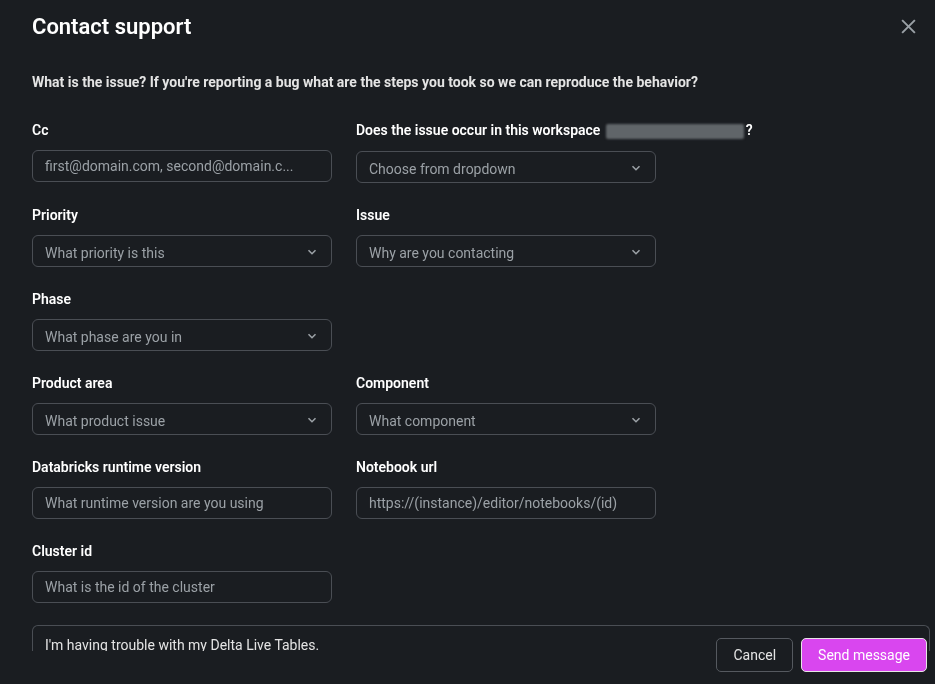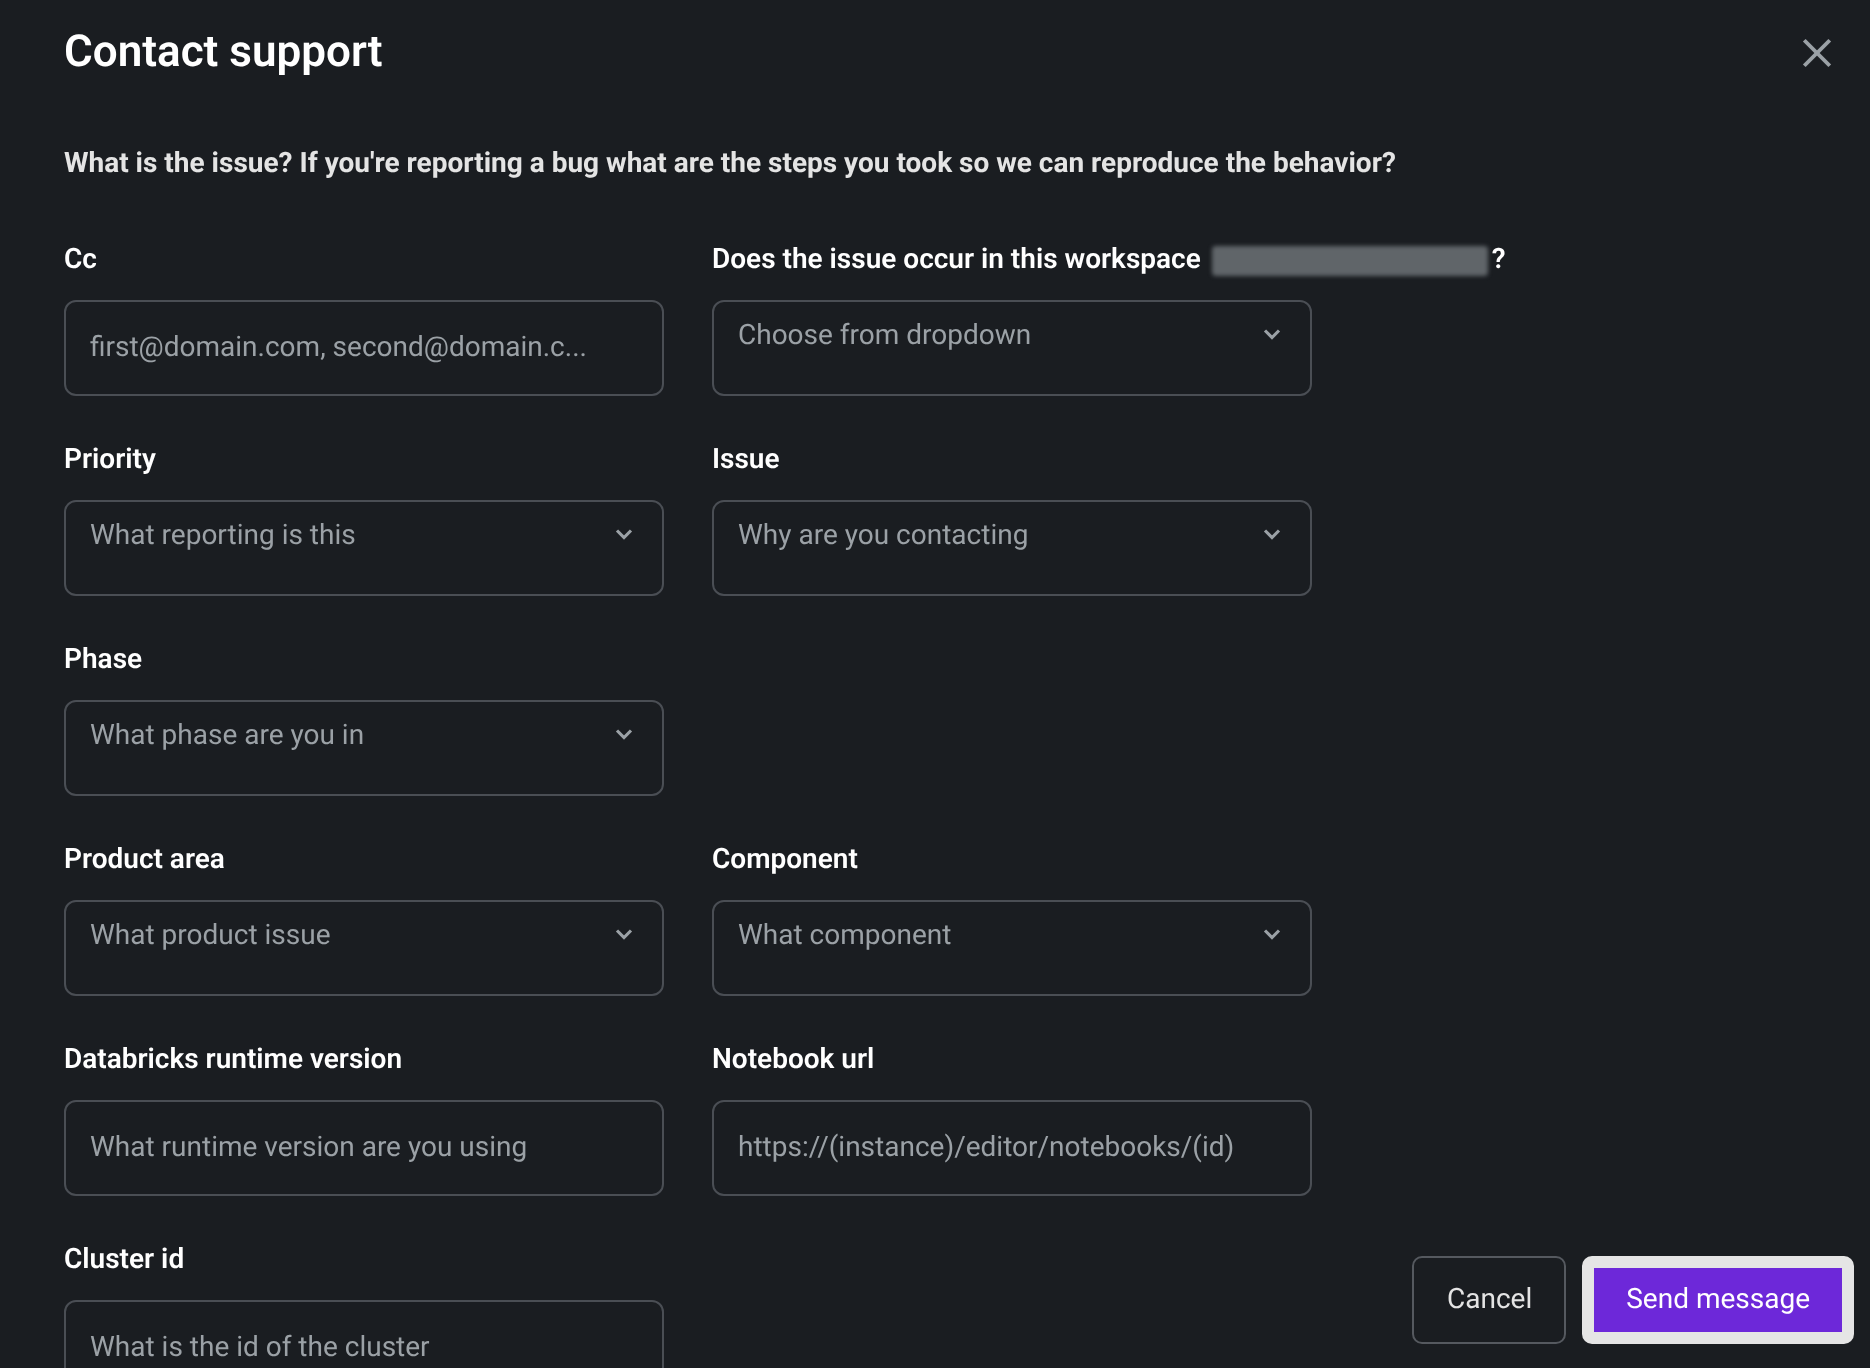--- a/index.html
+++ b/index.html
@@ -84,21 +84,21 @@
       filter: blur(1px);
     }
     .text-input, .select {
       background-color: transparent;
       border: 1px solid #4a4e54;
       border-radius: 6px;
       color: #9ba1a6;
       font-size: 14px;
       padding: 9px 12px;
       width: 100%;
-      height: 48px;
+      height: 32px;
       font-family: inherit;
     }
     .text-input::placeholder {
       color: #9ba1a6;
     }
     .select {
       position: relative;
       display: flex;
       align-items: flex-start;
       justify-content: space-between;
@@ -154,22 +154,22 @@
       cursor: pointer;
       font-family: inherit;
       border: 1px solid transparent;
     }
     .btn-secondary {
       background-color: transparent;
       border: 1px solid #55595f;
       color: #e4e4e4;
     }
     .btn-primary {
-      background-color: #6d28d9;
-      border: 6px solid #e5e5e5;
+      background-color: #d946ef;
+      border: 1px solid #e5e5e5;
       color: #ffffff;
     }
     .empty-cell {
       
     }
   </style>
 </head>
 <body>
 
 <div class="dialog">
@@ -205,21 +205,21 @@
           <svg viewBox="0 0 16 16" fill="none" stroke-width="1.8">
               <polyline points="4 6 8 10 12 6"></polyline>
             </svg>
         </span>
       </div>
     </div>
 
     <div class="field">
       <label class="field-label">Priority</label>
       <div class="select">
-        <span class="select-placeholder">What reporting is this</span>
+        <span class="select-placeholder">What priority is this</span>
         <span class="chevron">
           <svg viewBox="0 0 16 16" fill="none" stroke-width="1.8">
               <polyline points="4 6 8 10 12 6"></polyline>
             </svg>
         </span>
       </div>
     </div>
 
     <div class="field">
       <label class="field-label">Issue</label>

